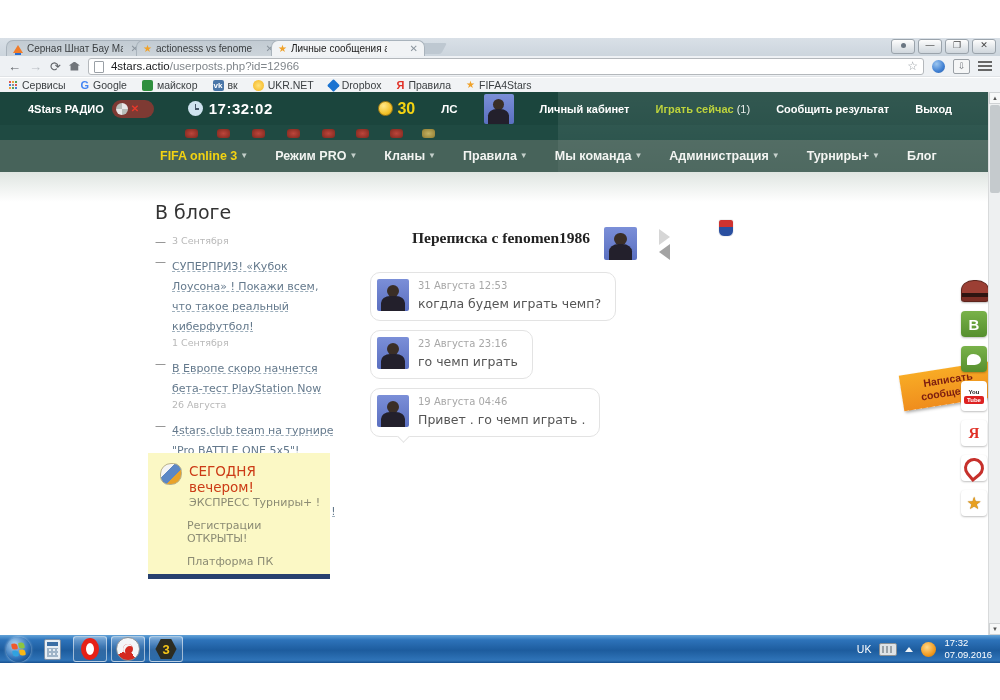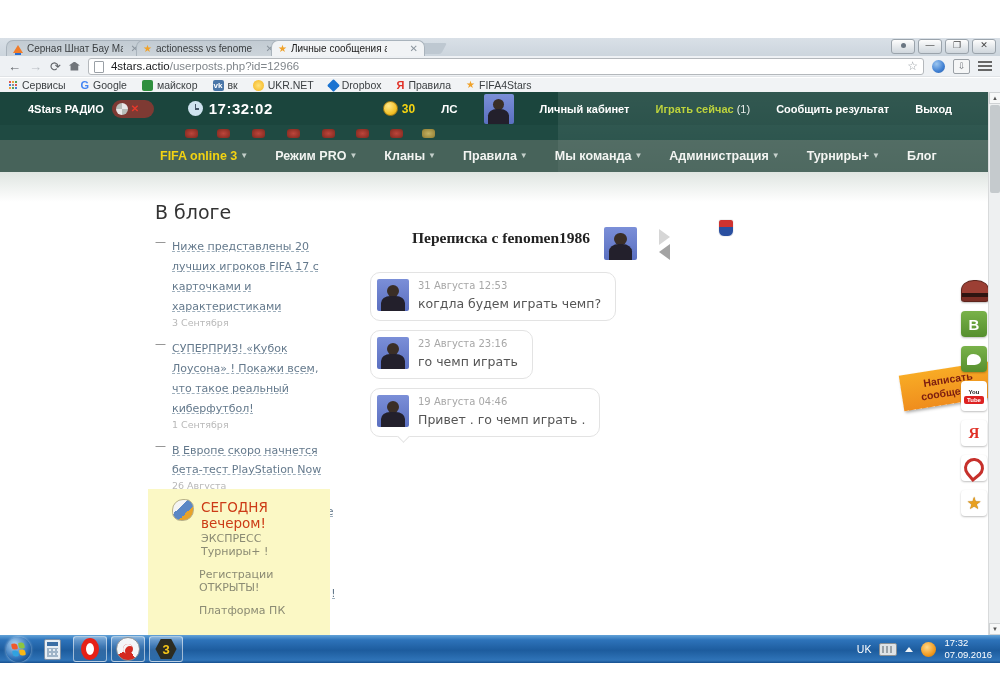--- a/index.html
+++ b/index.html
@@ -54,21 +54,21 @@
   .site-header .brand{font-size:11px;font-weight:bold;}
   .radio-pill{margin-left:8px;width:42px;height:18px;border-radius:10px;background:#7e3a33;display:flex;align-items:center;gap:3px;padding:0 4px;box-sizing:border-box;}
   .radio-pill .spk{width:12px;height:12px;border-radius:50%;background:conic-gradient(#e8e8e8 0 90deg,#b8beb9 90deg 180deg,#e8e8e8 180deg 270deg,#b8beb9 270deg);}
   .radio-pill .rx{color:#e8392b;font-size:10px;font-weight:bold;line-height:1;}
   .clock-ic{margin-left:34px;width:15px;height:15px;border-radius:50%;background:#cfe3ef;position:relative;}
   .clock-ic:before{content:"";position:absolute;left:7px;top:3px;width:1.5px;height:5px;background:#456;}
   .clock-ic:after{content:"";position:absolute;left:7px;top:7px;width:4px;height:1.5px;background:#456;}
   .hdr-time{margin-left:6px;font-size:15px;font-weight:bold;letter-spacing:.5px;}
   .hdr-right{margin-left:auto;display:flex;align-items:center;}
   .coin{width:13px;height:13px;border-radius:50%;background:radial-gradient(circle at 35% 30%,#ffe98a,#f2c126 65%,#c79a1d);border:1px solid #a87f14;}
-  .coins{margin-left:4px;color:#f5d312;font-weight:bold;font-size:12px;}
+  .coins{margin-left:4px;color:#f5d312;font-weight:bold;font-size:16px;}
   .hdr-ls{margin-left:26px;font-size:11.5px;font-weight:bold;}
   .hdr-item{margin-left:26px;font-size:11px;font-weight:bold;white-space:nowrap;}
   .playnow{color:#b7cf2a;}
   .playnow .cnt{color:#e8ece9;font-weight:normal;}
   .avatar{background:linear-gradient(#7b8fd8,#5a6fc0);position:relative;overflow:hidden;border-radius:2px;}
   .avatar:before{content:"";position:absolute;left:50%;top:18%;width:38%;height:38%;margin-left:-19%;border-radius:50%;background:#3a2e27;}
   .avatar:after{content:"";position:absolute;left:50%;top:52%;width:72%;height:55%;margin-left:-36%;border-radius:40% 40% 0 0;background:#23202c;}
   .hdr-ava{margin-left:26px;width:30px;height:30px;}
 
   .logo-strip{position:absolute;left:0;top:33px;width:1000px;height:15px;background:#1f4a42;overflow:hidden;}
@@ -84,21 +84,21 @@
 
   
   .sidebar{position:absolute;left:155px;top:109px;width:186px;font-family:"DejaVu Sans",sans-serif;}
   .sb-title{font-size:19px;color:#333;margin:0 0 12px 0;font-weight:normal;}
   .post{position:relative;padding-left:17px;margin-bottom:9px;}
   .post .dash{position:absolute;left:0;top:0;color:#777;font-size:11px;}
   .post a{font-size:11px;line-height:1.45;color:#64798c;text-decoration:underline dashed #9fb0bd;cursor:pointer;}
   .post .date{margin-top:2px;font-size:9.5px;color:#b8b8b8;}
 
   
-  .promo{position:absolute;left:148px;top:397px;width:182px;height:171px;background:#fbf8c5;font-family:"DejaVu Sans",sans-serif;padding:10px 8px 0 24px;box-sizing:border-box;}
+  .promo{position:absolute;left:148px;top:361px;width:182px;height:126px;background:#fbf8c5;font-family:"DejaVu Sans",sans-serif;padding:10px 8px 0 12px;box-sizing:border-box;}
   .promo-row{display:flex;align-items:flex-start;gap:7px;}
   .mascot{width:20px;height:20px;flex:0 0 20px;border-radius:50% 40% 50% 40%;background:linear-gradient(135deg,#f4f4f4 35%,#5b87c5 35% 65%,#e8a22a 65%);border:1px solid #b9b28a;}
   .promo-line1{color:#cc3b16;font-size:13.5px;}
   .promo-line2{color:#8b8b74;font-size:11px;margin-top:1px;}
   .promo-line3{color:#8b8b74;font-size:11px;margin:10px 0 10px 27px;}
   .playerfig{width:13px;height:22px;flex:0 0 13px;border-radius:40% 40% 20% 20%;background:linear-gradient(#2b2b2b 0 18%,#35a8b8 18% 55%,#1d2f48 55% 75%,#2b2b2b 75%);}
   .promo-fifa{font-size:14px;color:#222;margin-top:3px;}
   .promo-items{margin:10px 0 0 27px;}
   .promo-link{display:block;font-size:11.5px;font-weight:bold;color:#207520;text-decoration:underline;}
   .promo-plat{font-size:11px;color:#8b8b74;margin:2px 0;}
@@ -305,21 +305,21 @@
         <span class="nav-item"><span>Мы команда</span><span class="chev">▼</span></span>
         <span class="nav-item"><span>Администрация</span><span class="chev">▼</span></span>
         <span class="nav-item"><span>Турниры+</span><span class="chev">▼</span></span>
         <span class="nav-item"><span>Блог</span></span>
       </div>
       <div class="photo-tint"></div>
       <div class="fade-strip"></div>
 
       <div class="sidebar">
         <h2 class="sb-title">В блоге</h2>
-        <div class="post"><span class="dash">—</span><a>Ниже представлены 20 лучших игроков FIFA 17 с карточками и характеристиками</a><div class="date">3 Сентября</div></div>
+        <div class="post"><span class="dash">—</span><div class="date">3 Сентября</div></div>
         <div class="post"><span class="dash">—</span><a>СУПЕРПРИЗ! «Кубок Лоусона» ! Покажи всем, что такое реальный киберфутбол!</a><div class="date">1 Сентября</div></div>
         <div class="post"><span class="dash">—</span><a>В Европе скоро начнется бета-тест PlayStation Now</a><div class="date">26 Августа</div></div>
         <div class="post"><span class="dash">—</span><a>4stars.club team на турнире "Pro BATTLE ONE 5x5"! Болеем за наших!</a><div class="date">25 Августа</div></div>
         <div class="post"><span class="dash">—</span><a>FIFA17! EA Gamescom 2016 ! ВИДЕО</a><div class="date">21 Августа</div></div>
 
       </div>
 
       <div class="promo">
         <div class="promo-row">
           <span class="mascot"></span>

